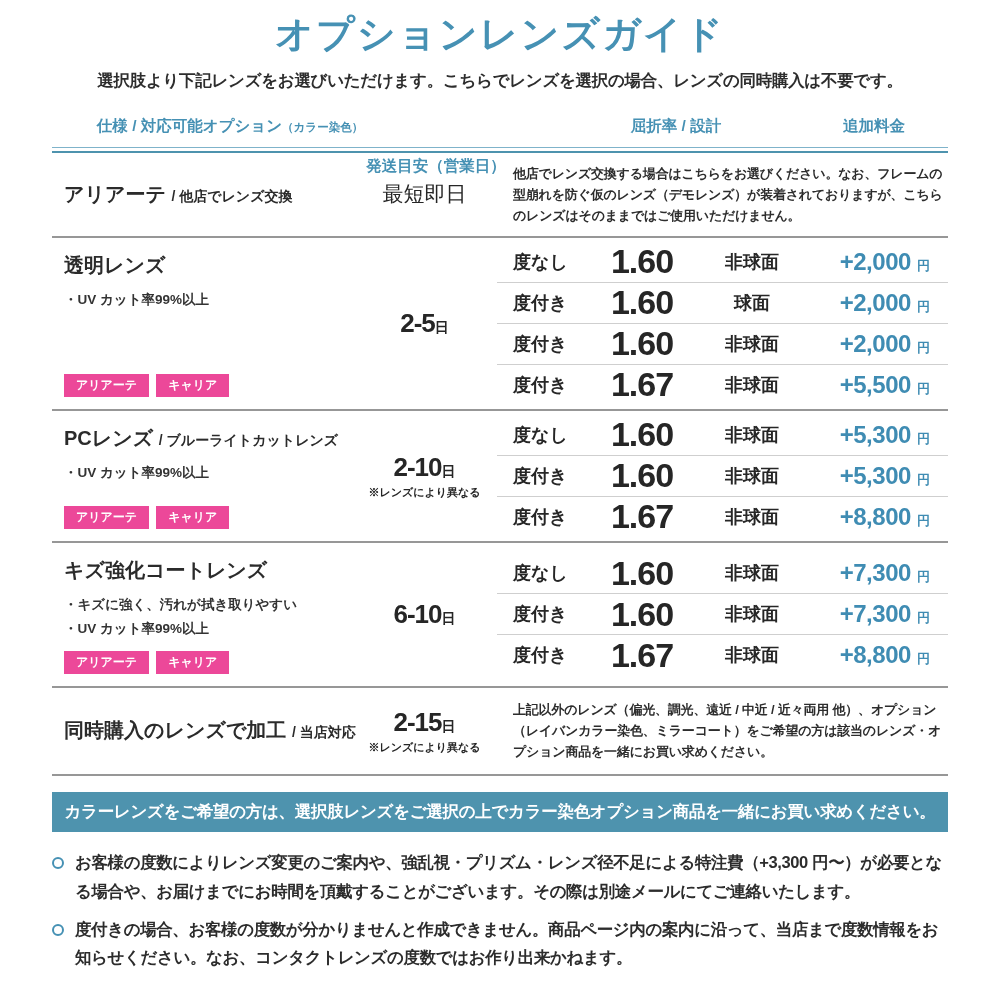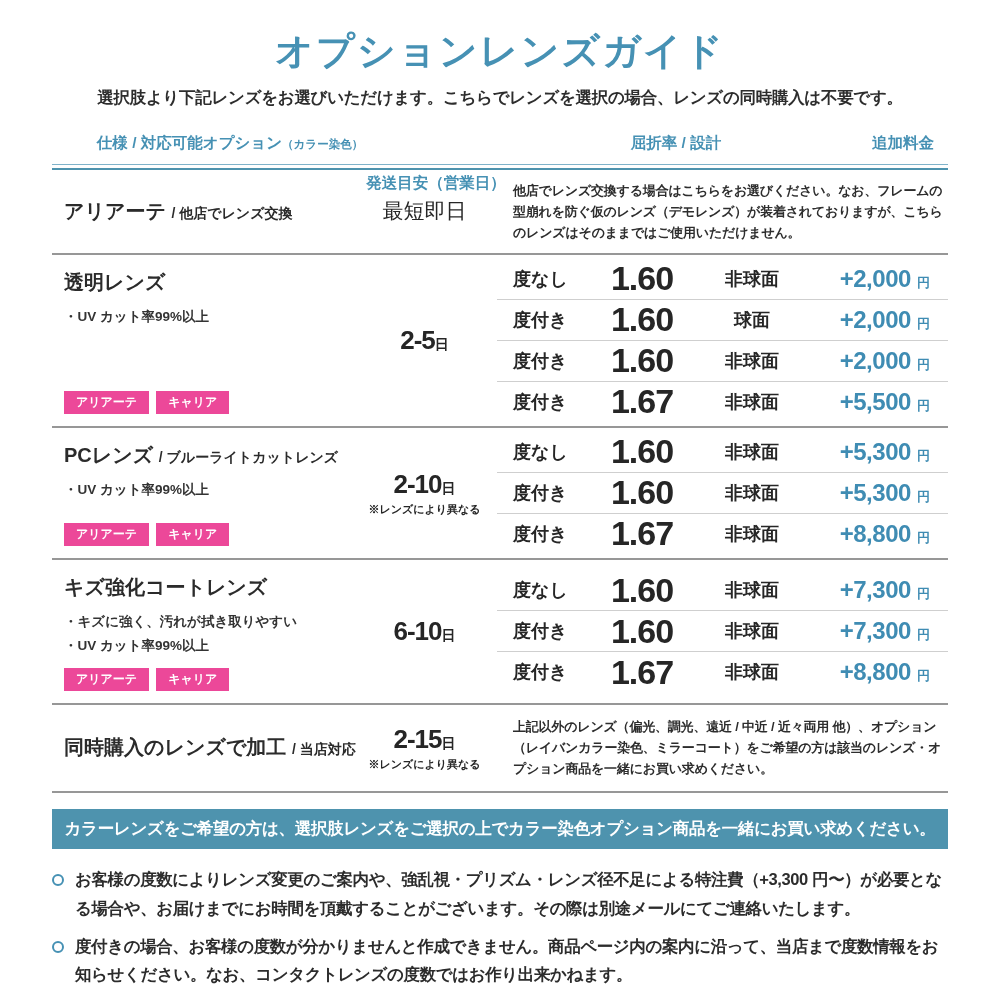--- a/index.html
+++ b/index.html
@@ -1,18 +1,18 @@
 <!DOCTYPE html>
 <html lang="ja"><head>
 <meta charset="utf-8">
 <style>
   html,body{margin:0;padding:0;background:#fff;}
   .page{
     width:1000px;height:1000px;box-sizing:border-box;
-    padding:30px 52px 0 52px;background:#fff;overflow:hidden;
+    padding:13px 52px 0 52px;background:#fff;overflow:hidden;
     font-family:"Liberation Sans",sans-serif;color:#2b2b2b;
   }
   
   .title{
     text-align:center;font-size:38px;font-weight:bold;color:#4691b4;
     letter-spacing:2px;line-height:1.15;
   }
   .subtitle{
     text-align:center;font-size:16.5px;font-weight:bold;color:#2d2d2d;
     margin-top:13px;letter-spacing:-0.3px;
@@ -20,21 +20,21 @@
   
   .header-row{
     position:relative;height:22px;margin-top:24px;
     color:#4691b4;font-weight:bold;font-size:15.5px;white-space:nowrap;
   }
   .header-row .hcell{position:absolute;transform:translateX(-50%);top:0;}
   .h-spec{left:178px;}
   .h-spec .small{font-size:11.5px;}
   .h-ship{left:384px;margin-top:40px;}
   .h-refraction{left:624px;}
-  .h-price{left:851px;}
+  .h-price{left:822px;}
   .double-line{
     margin-top:9px;height:3px;
     border-top:1px solid #7fb3ca;border-bottom:2px solid #4e93ae;
   }
   
   .section{display:flex;border-bottom:2px solid #979797;}
   .spec-col{
     width:300px;box-sizing:border-box;display:flex;flex-direction:column;
     padding:14px 0 12px 12px;
   }

